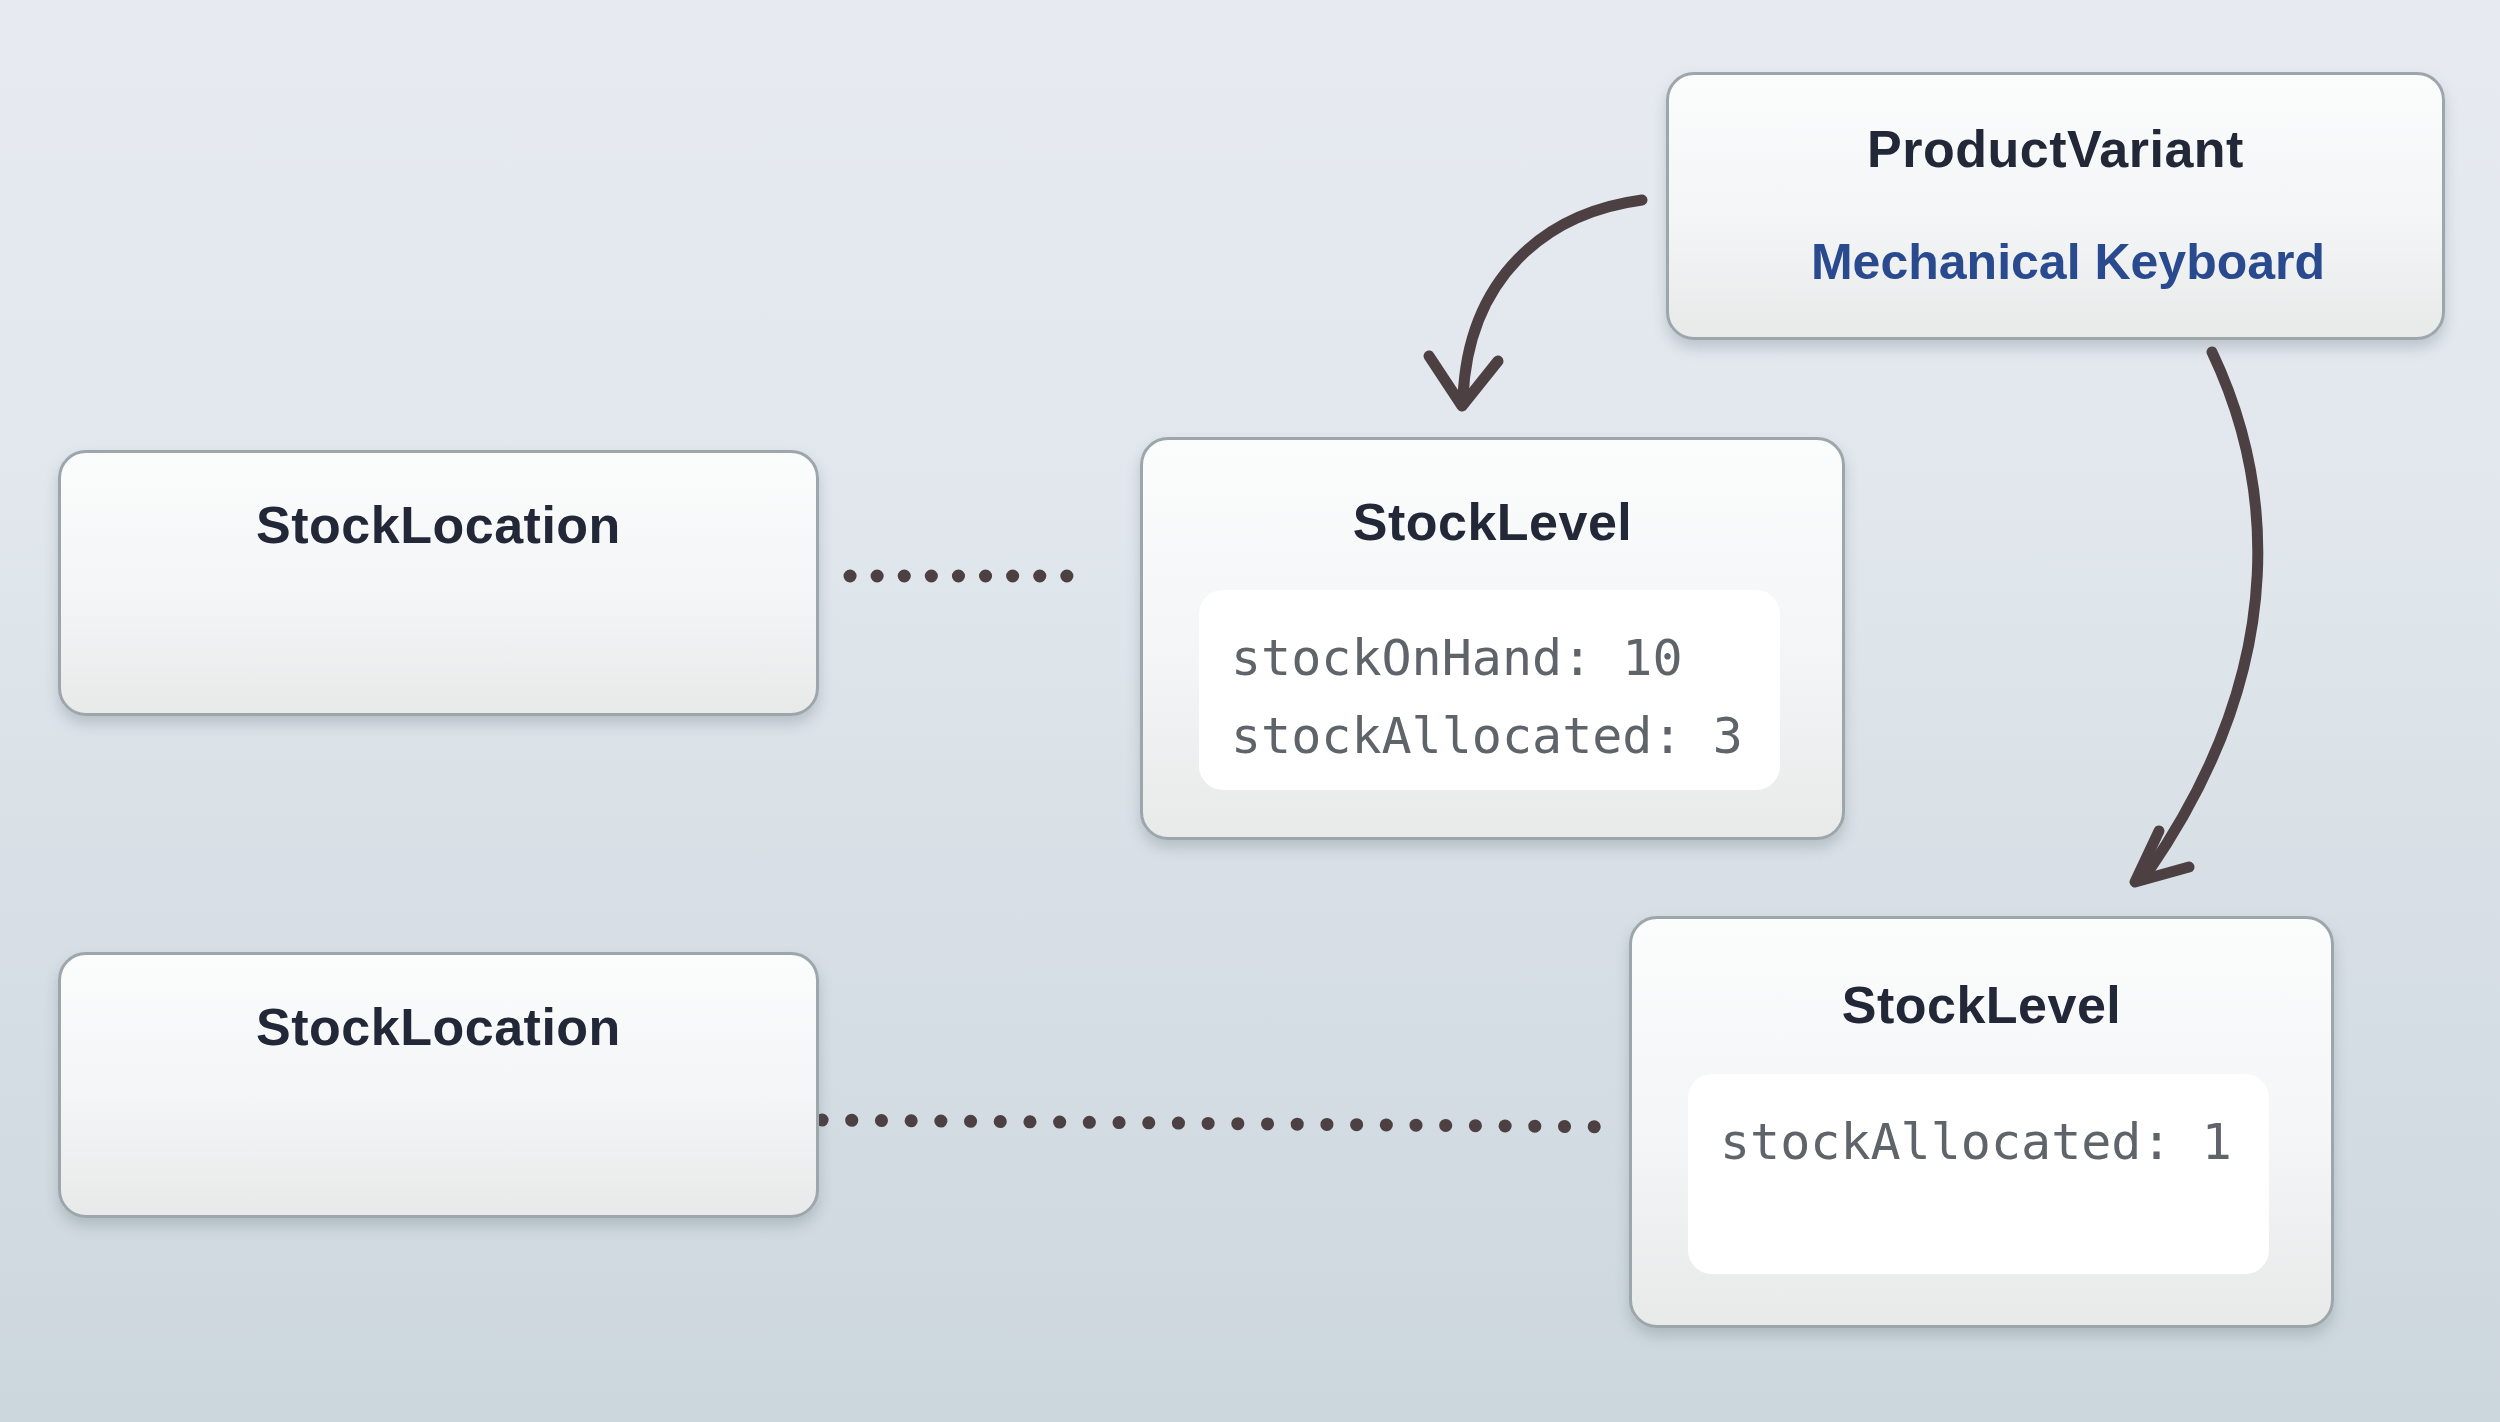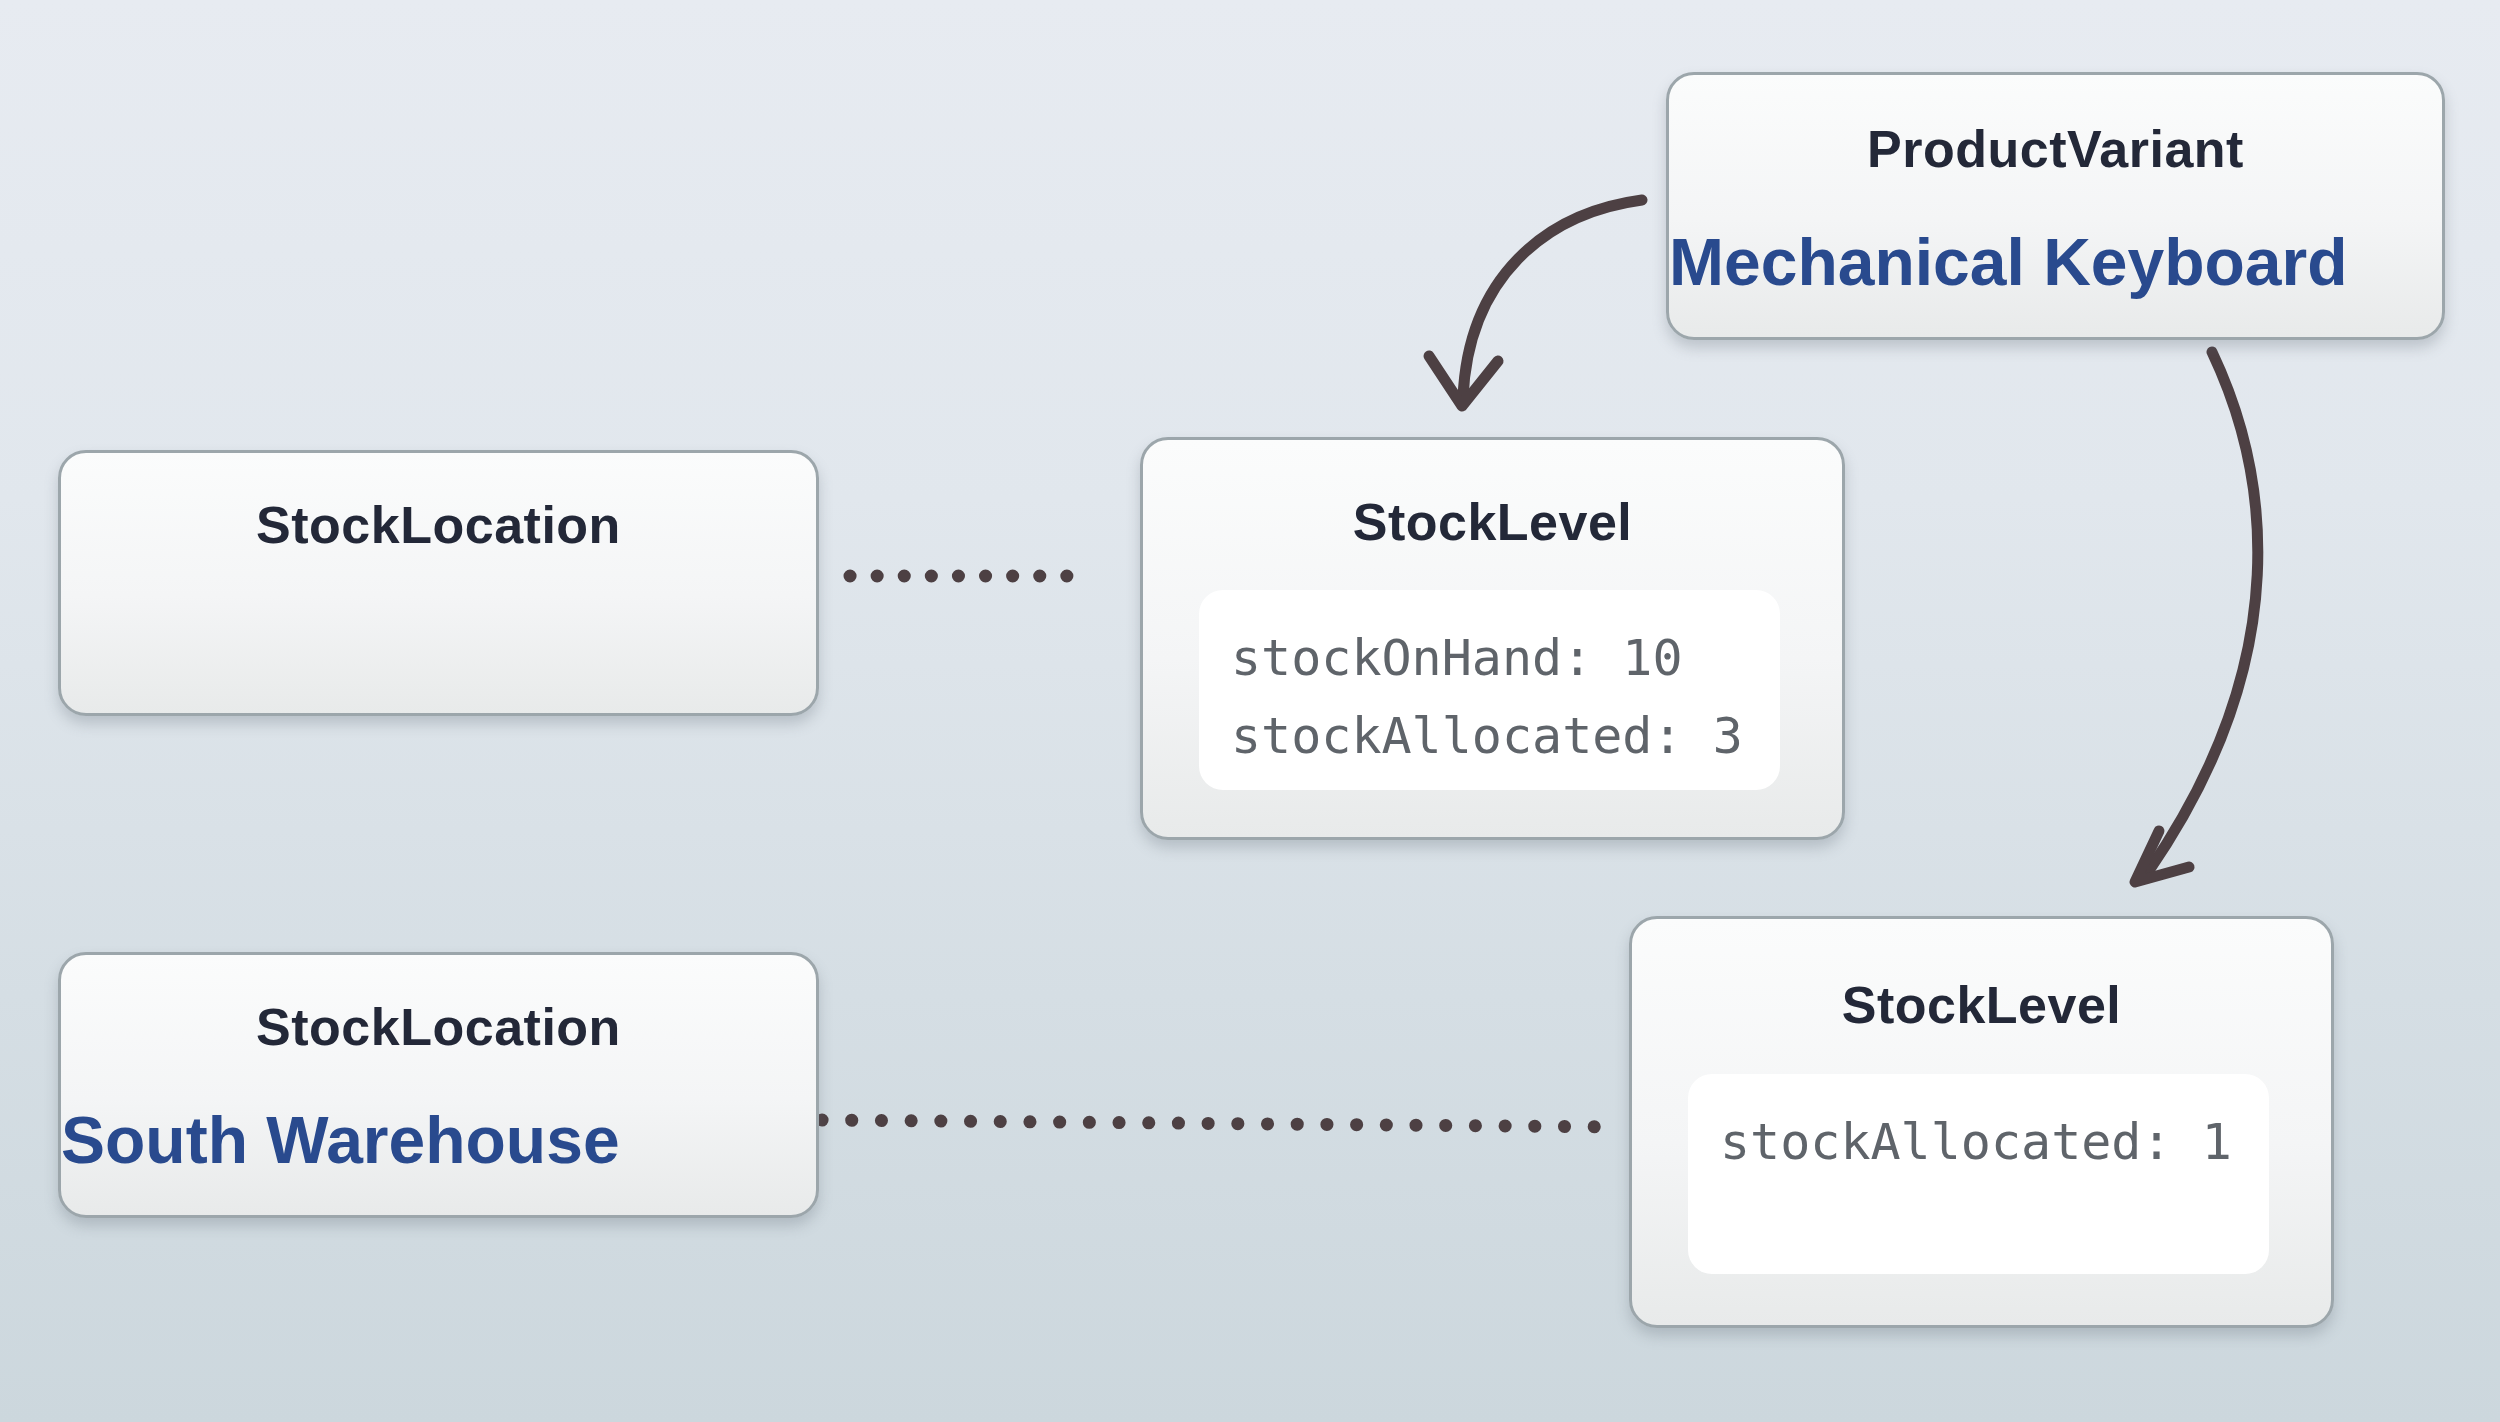--- a/index.html
+++ b/index.html
@@ -35,24 +35,26 @@
     text-align: center;
     font-weight: bold;
     font-size: 52px;
     line-height: 64px;
     color: #232838;
     letter-spacing: 0.5px;
   }
   .instance-label {
     position: absolute;
     left: 0; right: 0;
+    text-align: center;
     font-weight: bold;
-    font-size: 66px;
+    font-size: 50px;
     line-height: 66px;
     color: #294a8e;
+    padding-left: 25px;
   }
   .fields-panel {
     position: absolute;
     left: 56px; right: 62px;
     background: #ffffff;
     border-radius: 24px;
     padding: 29px 10px 0 32px;
   }
   .field-line {
     font-family: "DejaVu Sans Mono", monospace;
@@ -101,21 +103,20 @@
     <div class="type-label">ProductVariant</div>
     <div class="instance-label">Mechanical Keyboard</div>
   </div>
 
   <div class="node loc" id="node-stock-location-north">
     <div class="type-label">StockLocation</div>
   </div>
 
   <div class="node loc" id="node-stock-location-south">
     <div class="type-label">StockLocation</div>
-    <div class="instance-label">South Warehouse</div>
   </div>
 
   <div class="node" id="node-stock-level-north">
     <div class="type-label">StockLevel</div>
     <div class="fields-panel">
       <div class="field-line">stockOnHand: 10</div>
       <div class="field-line">stockAllocated: 3</div>
     </div>
   </div>
 

